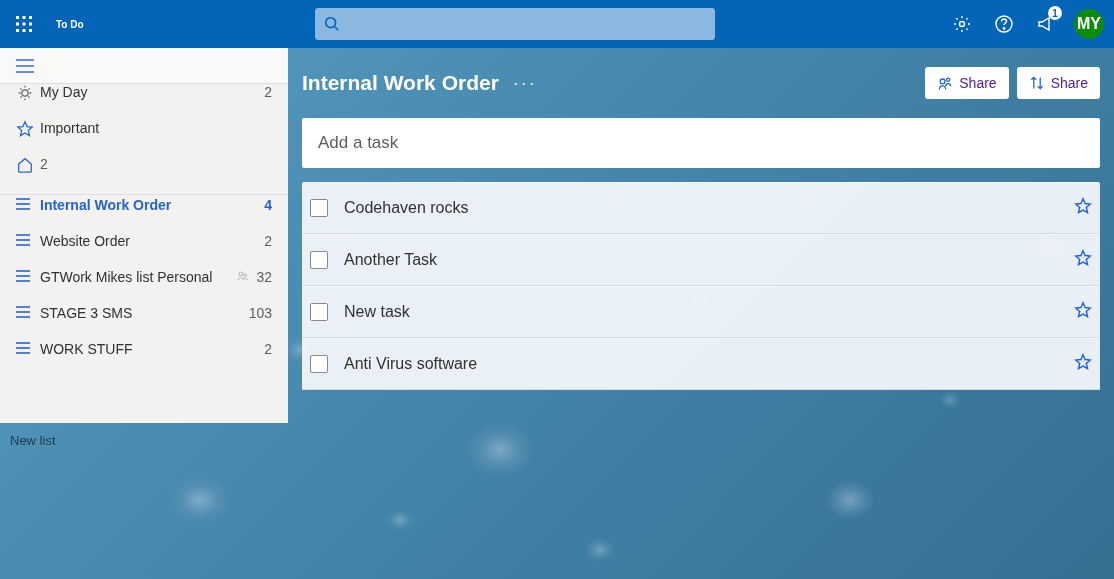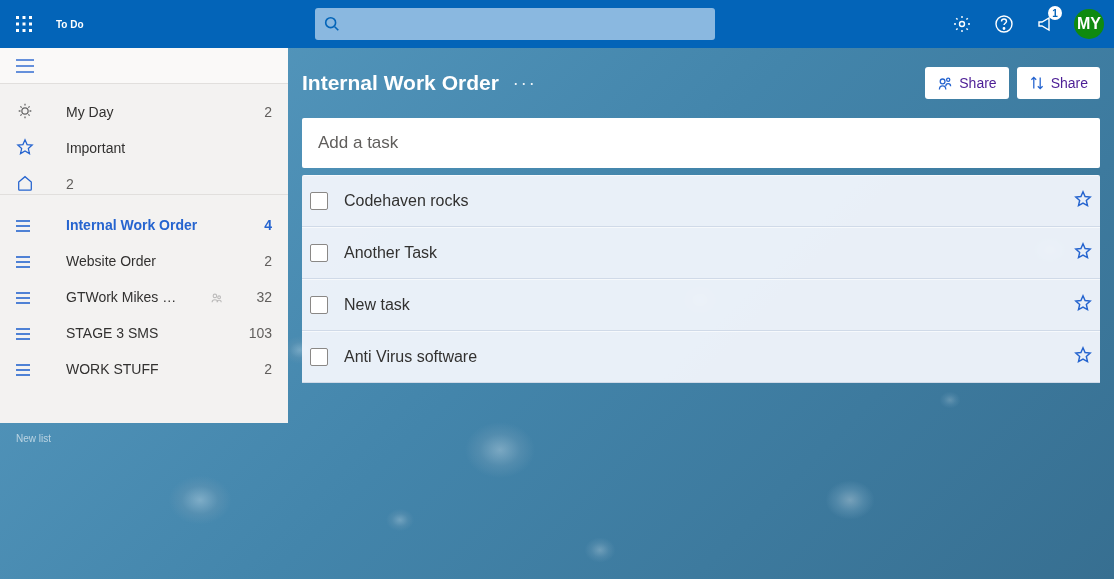--- a/index.html
+++ b/index.html
@@ -44,31 +44,31 @@
 .avatar { width: 30px; height: 30px; border-radius: 50%; background: #0f8a0f; color: white; font-size: 16px; font-weight: 600; display: flex; align-items: center; justify-content: center; margin-left: 6px; }
 .badge { position: absolute; top: 6px; right: 4px; background: white; color: #0364b8; font-size: 10px; font-weight: bold; border-radius: 8px; min-width: 14px; height: 14px; display: flex; align-items: center; justify-content: center; padding: 0 3px; }
 
 
 .body-wrap { position: relative; z-index: 5; display: flex; height: calc(579px - 48px); }
 
 
 .sidebar { width: 288px; background: #f3f2f1; display: flex; flex-direction: column; height: 375px; position: relative; }
 .hamburger-row { height: 36px; display: flex; align-items: center; padding-left: 16px; cursor: pointer; border-bottom: 1px solid #e1dfdd; background: #faf9f8; }
 .side-item {
-  height: 36px; display: flex; align-items: flex-end;
+  height: 36px; display: flex; align-items: flex-start;
   padding: 0 16px; cursor: pointer; font-size: 14px; color: #323130;
-  gap: 32px;
+  gap: 6px;
 }
 .side-item.active { color: #2564cf; font-weight: 600; background: #f3f2f1; }
 .side-icon { width: 18px; display: flex; align-items: center; justify-content: center; flex-shrink: 0; }
 .side-label { flex: 1; white-space: nowrap; overflow: hidden; text-overflow: ellipsis; }
 .side-count { font-size: 14px; color: #605e5c; }
 .side-item.active .side-count { color: #2564cf; }
 .side-divider { height: 1px; background: #e1dfdd; margin: 2px 0; }
-.new-list { position: absolute; left: 16px; top: 385px; color: #ffffff; font-size: 10px; cursor: pointer; z-index: 6; opacity: 0.6; }
+.new-list { position: absolute; left: 10px; top: 385px; color: #000000; font-size: 13px; cursor: pointer; z-index: 6; opacity: 0.6; }
 .share-mini { width: 14px; height: 14px; opacity: 0.5; }
 
 
 .main { flex: 1; padding: 0 14px; position: relative; }
 .list-header {
   height: 70px; display: flex; align-items: center; justify-content: space-between;
   color: white;
 }
 .list-title-wrap { display: flex; align-items: center; gap: 14px; }
 .list-title { font-size: 21px; font-weight: 600; }
@@ -77,21 +77,21 @@
 .action-btn {
   background: white; color: #4c1d95; border: none; border-radius: 3px;
   height: 32px; padding: 0 12px; font-size: 14px; cursor: pointer;
   display: flex; align-items: center; gap: 6px;
 }
 .action-btn svg { color: #2564cf; }
 
 
 .add-task {
   background: white; height: 50px; display: flex; align-items: center;
-  padding: 0 16px; border-radius: 2px; margin-bottom: 7px;
+  padding: 0 16px; border-radius: 2px; margin-bottom: 14px;
 }
 .add-task input {
   border: none; outline: none; font-size: 17px; color: #323130; width: 100%;
 }
 .add-task input::placeholder { color: #605e5c; }
 
 
 .task-item {
   background: rgba(242,246,252,0.95); height: 52px; display: flex; align-items: center;
   padding: 0 8px; gap: 16px; border-bottom: 1px solid #d0dae8;

